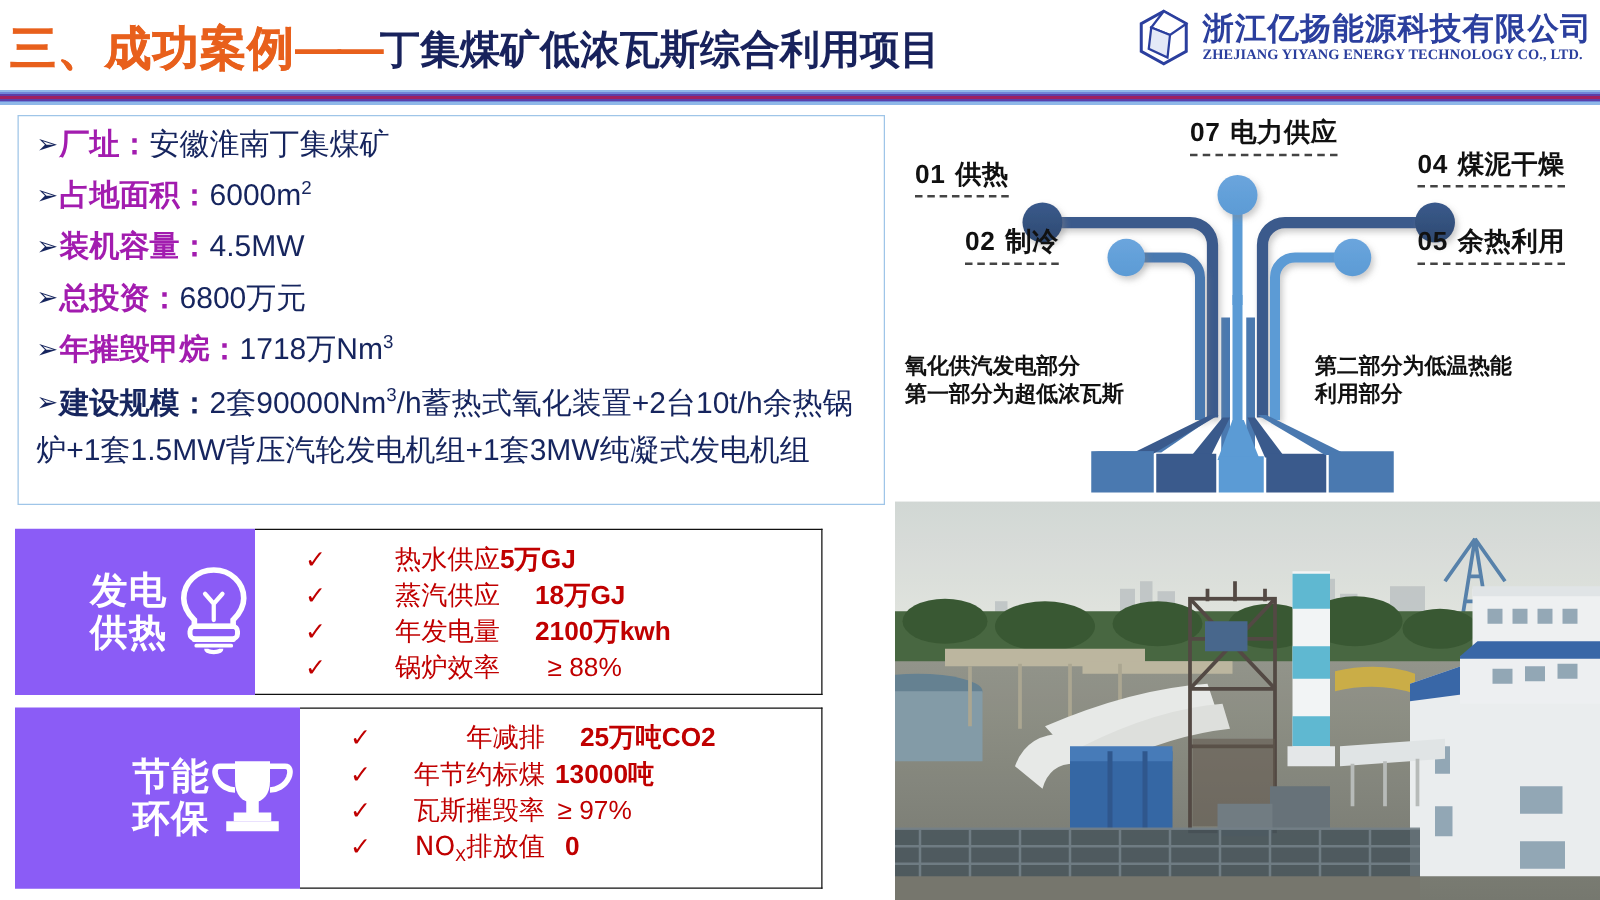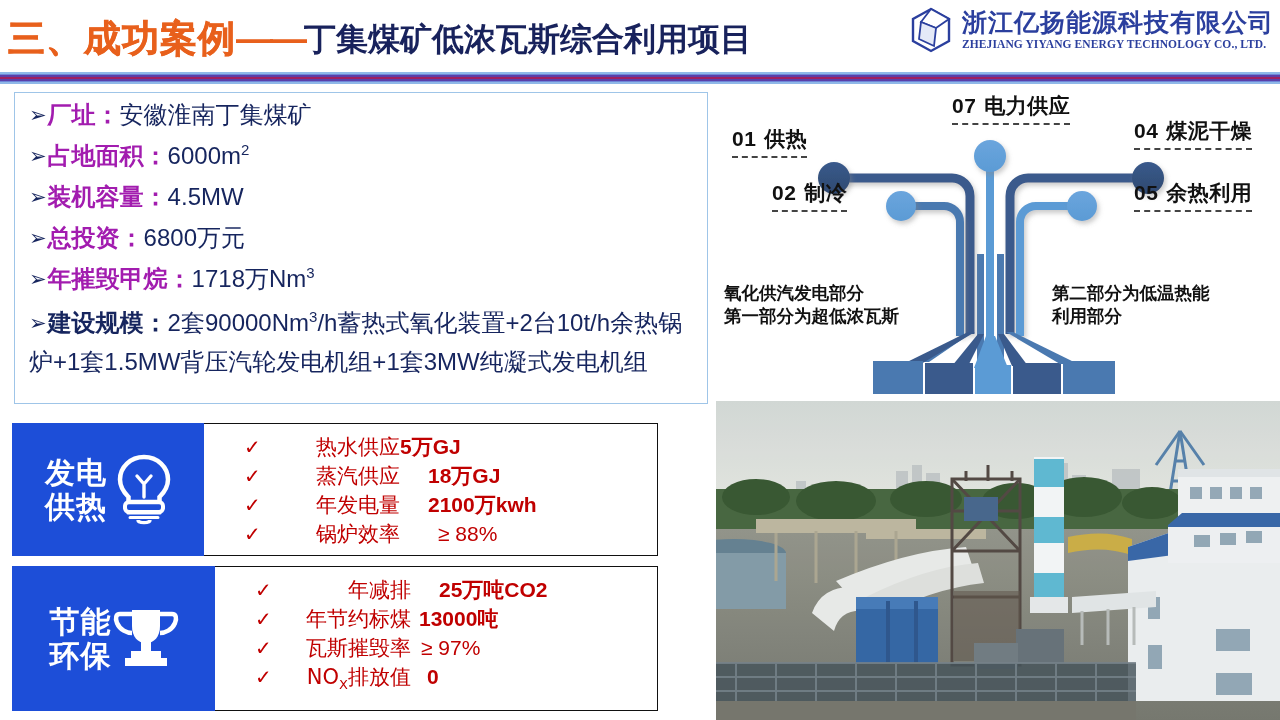--- a/index.html
+++ b/index.html
@@ -63,40 +63,40 @@
        font-family:"DejaVu Sans","Liberation Sans",sans-serif;}
   .val{font-size:24px;color:#16255E;font-weight:normal;
        font-family:"Liberation Sans","DejaVu Sans",sans-serif;}
   .val sup{font-size:15px;vertical-align:super;}
   .info-wrap{font-size:24px;color:#16255E;line-height:1.58;white-space:normal;
        font-family:"Liberation Sans","DejaVu Sans",sans-serif;}
   .info-wrap b{font-weight:bold;font-family:"DejaVu Sans","Liberation Sans",sans-serif;}
 
   
   .feat{position:absolute;display:flex;}
-  .feat-tag{width:200px;background:#1d4ed8;display:flex;align-items:center;
-            justify-content:center;gap:4px;box-sizing:border-box;padding-left:6px;}
+  .feat-tag{width:200px;background:#8b5cf6;display:flex;align-items:center;
+            justify-content:flex-end;gap:4px;box-sizing:border-box;padding-left:6px;}
   .feat-tag-txt{color:#fff;font-size:30px;font-weight:bold;line-height:1.12;
        letter-spacing:1px;text-align:center;
        font-family:"DejaVu Sans","Liberation Sans",sans-serif;}
   .feat-body{flex:1;border:1.8px solid #111;border-left:none;background:#fff;
        box-sizing:border-box;padding:9px 0 0 40px;}
   .feat-line{display:flex;align-items:baseline;height:29px;white-space:nowrap;}
   .tick{color:#C00000;font-size:20px;width:30px;flex:0 0 30px;
         font-family:"DejaVu Sans",sans-serif;}
   .f-name{color:#C00000;font-size:21px;width:126px;flex:0 0 126px;
         font-family:"DejaVu Sans","Liberation Sans",sans-serif;text-align:right;}
   .f-name sub{font-size:13px;}
   .f-val{color:#C00000;font-size:21px;font-weight:bold;
         font-family:"Liberation Sans","DejaVu Sans",sans-serif;}
 
   #feat-power{left:12px;top:423px;width:646px;height:133px;}
   #feat-power .feat-tag{width:192px;}
   #feat-eco{left:12px;top:566px;width:646px;height:145px;}
-  #feat-eco .feat-tag{width:203px;}
+  #feat-eco .feat-tag{width:228px;}
 
   
   .diagram{position:absolute;left:716px;top:84px;width:564px;height:316px;background:#fff;}
   .dlabel{position:absolute;white-space:nowrap;font-size:21px;font-weight:bold;
       color:#111;font-family:"DejaVu Sans","Liberation Sans",sans-serif;
       padding-bottom:3px;border-bottom:2px dashed #444;letter-spacing:0.5px;}
   .dlabel .num{font-family:"Liberation Sans","DejaVu Sans",sans-serif;}
   .dcap{position:absolute;font-size:17.5px;font-weight:bold;color:#111;
       line-height:1.3;font-family:"DejaVu Sans","Liberation Sans",sans-serif;}
 

